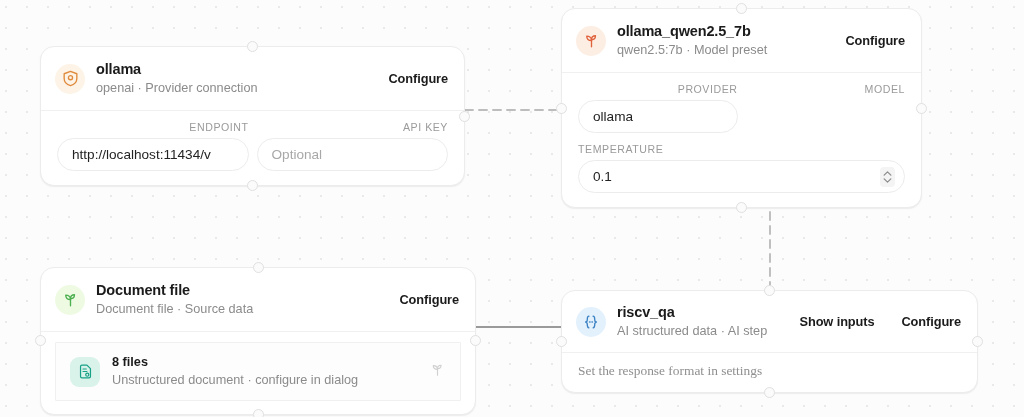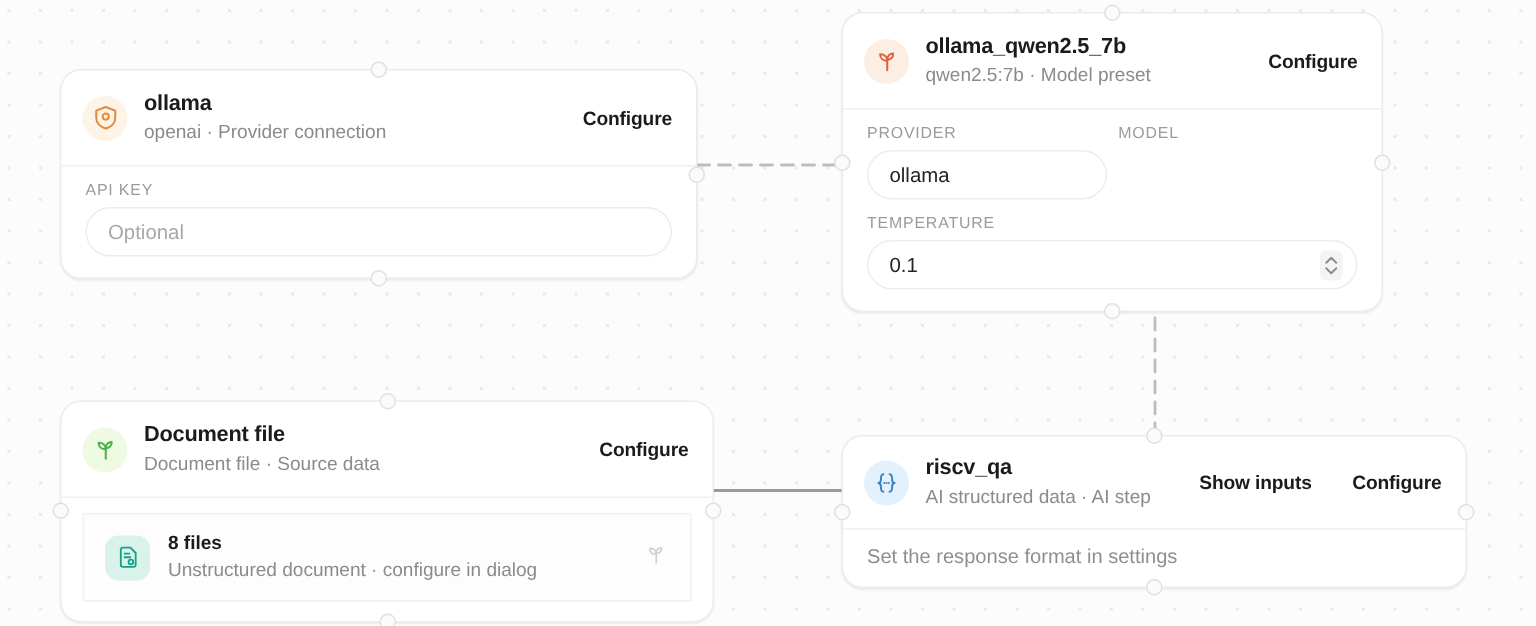--- a/index.html
+++ b/index.html
@@ -95,21 +95,21 @@
   .action-link {
     font-size: 12.8px;
     font-weight: 700;
     color: #1b1b1b;
     white-space: nowrap;
     cursor: pointer;
     letter-spacing: -0.1px;
   }
 
   
-  .field-row { display: flex; gap: 8px; }
+  .field-row { display: flex; gap: 8px; text-align: right; }
   .field { flex: 1 1 0; min-width: 0; }
 
   .field-label {
     font-size: 10.6px;
     letter-spacing: 0.55px;
     color: #9a9a9a;
     text-transform: uppercase;
     margin-bottom: 5px;
     white-space: nowrap;
   }
@@ -169,20 +169,21 @@
   .subcard-title { font-size: 12.7px; font-weight: 700; color: #1b1b1b; line-height: 1.3; }
   .subcard-sub   { font-size: 12.7px; color: #8b8b8b; line-height: 1.35; margin-top: 1px; white-space: nowrap; }
   .subcard-right { flex: 0 0 auto; opacity: .45; }
 
   .hint-row {
     padding: 10px 16px 13px 16px;
     border-top: 1px solid #f0f0f0;
     font-size: 13.4px;
     color: #8f8f8f;
     white-space: nowrap;
+    font-family: Liberation Serif, serif;
   }
 
   
   .handle {
     position: absolute;
     width: 11px; height: 11px;
     border-radius: 50%;
     background: #fbfbfb;
     border: 1.4px solid #e0e0e0;
     z-index: 6;
@@ -224,20 +225,24 @@
         <div class="node-title">ollama</div>
         <div class="node-subtitle">openai · Provider connection</div>
       </div>
       <div class="node-actions">
         <span class="action-link">Configure</span>
       </div>
     </div>
 
     <div class="node-body">
       <div class="field-row">
+        <div class="field">
+          <div class="field-label">ENDPOINT</div>
+          <div class="field-input">http://localhost:11434/v</div>
+        </div>
         <div class="field">
           <div class="field-label">API KEY</div>
           <div class="field-input placeholder">Optional</div>
         </div>
       </div>
     </div>
   </div>
 
   <div class="node" id="node-preset" style="left:561px; top:8px; width:361px;">
 

